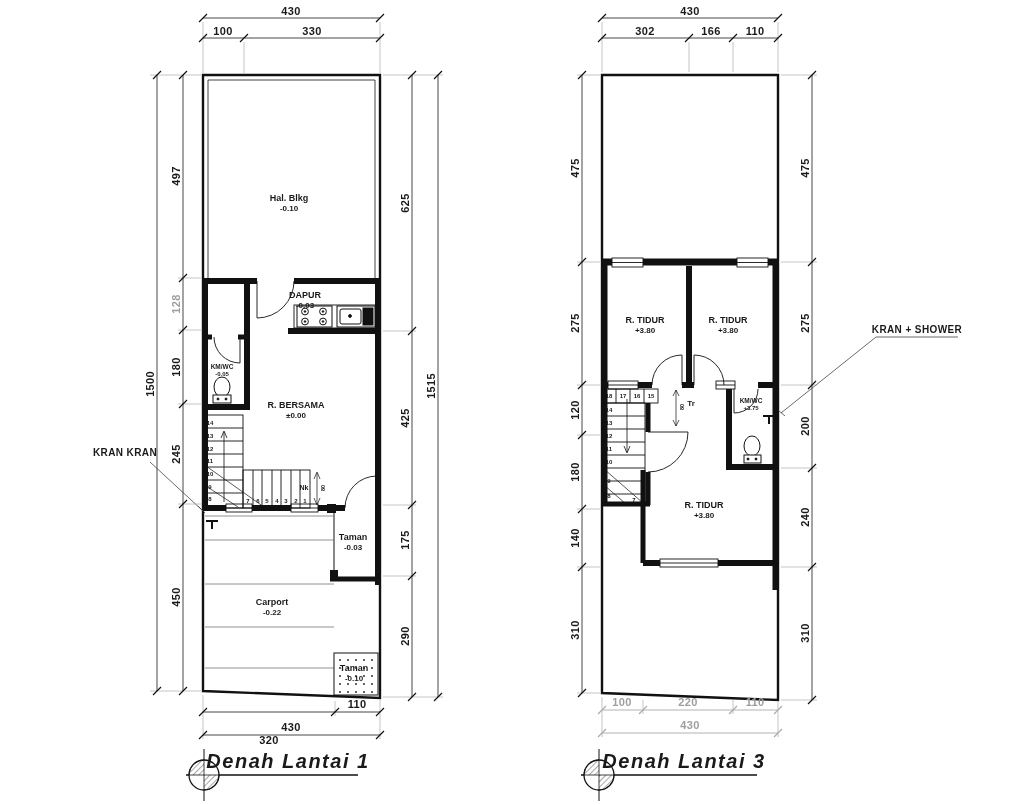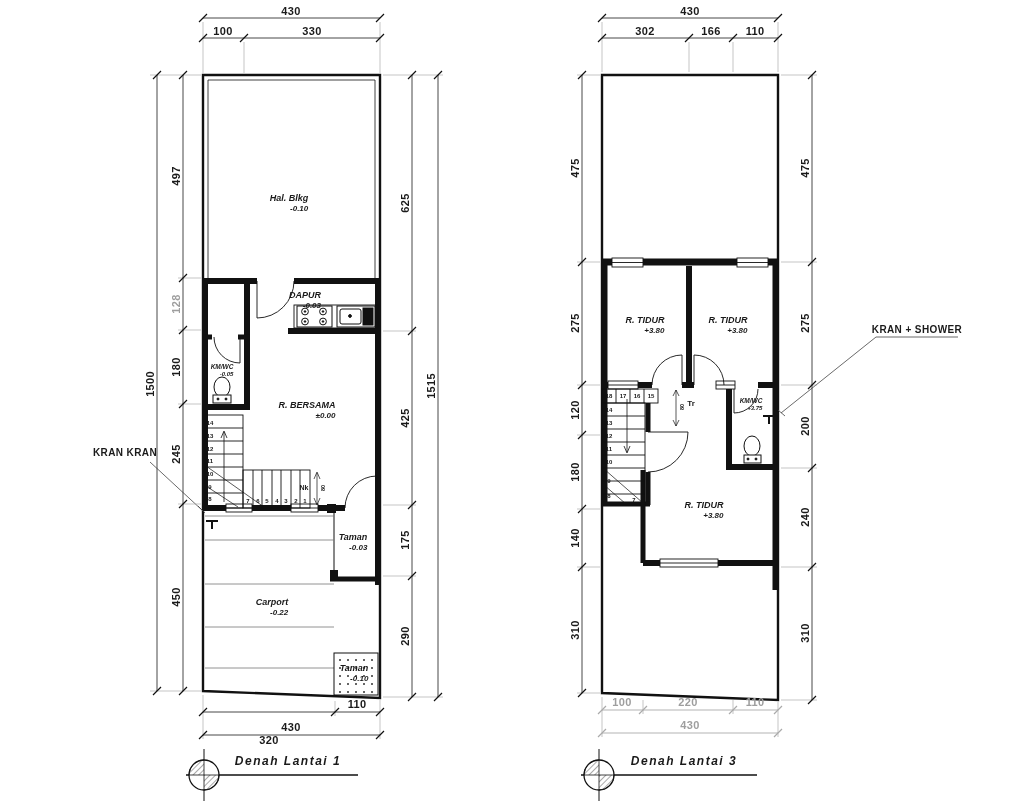--- a/index.html
+++ b/index.html
@@ -4,30 +4,30 @@
 <style>
   html,body{margin:0;padding:0;background:#fff;}
   .canvas{position:relative;width:1024px;height:805px;background:#fff;overflow:hidden;
           font-family:"Liberation Sans",sans-serif;color:#1a1a1a;}
   .canvas svg{position:absolute;left:0;top:0;}
   .t{position:absolute;white-space:nowrap;font-weight:bold;color:#1a1a1a;
      transform:translate(-50%,-50%);}
   .t.v{transform:translate(-50%,-50%) rotate(-90deg);}
   .dim{font-size:11px;letter-spacing:.3px;}
   .m{color:#9e9e9e;}
-  .room{font-size:9px;text-align:right;line-height:1.25;font-style:italic;}
+  .room{font-size:9px;text-align:center;line-height:1.25;}
   .room .lvl{font-size:8px;}
   .room.xs{font-size:6.5px;}
   .room.xs .lvl{font-size:6px;}
   .stno{font-size:6px;}
   .tinydim{font-size:5.5px;}
   .nk{font-size:7px;}
   .trl{font-size:8px;}
   .ann{font-size:10px;letter-spacing:.4px;}
-  .title{font-size:12px;font-style:italic;letter-spacing:1.5px;}
+  .title{font-size:20px;font-style:italic;letter-spacing:1.5px;}
   .taman-dots{position:absolute;left:336px;top:656px;width:40px;height:38px;
       background-image:radial-gradient(#666 0.8px, transparent 1.1px);
       background-size:8px 8px;}
 </style>
 </head>
 <body>
 
 <div class="canvas">
 
 <svg width="1024" height="805" viewBox="0 0 1024 805">
@@ -277,21 +277,21 @@
   <div class="lvl">-0.10</div>
 </div>
 <div class="t room" style="left:305px;top:301px">
   <div>DAPUR</div>
   <div class="lvl">-0.03</div>
 </div>
 <div class="t room xs" style="left:222px;top:371px">
   <div>KM/WC</div>
   <div class="lvl">-0.05</div>
 </div>
-<div class="t room" style="left:307px;top:411px">
+<div class="t room" style="left:296px;top:411px">
   <div>R. BERSAMA</div>
   <div class="lvl">±0.00</div>
 </div>
 <div class="t room" style="left:353px;top:543px">
   <div>Taman</div>
   <div class="lvl">-0.03</div>
 </div>
 <div class="t room" style="left:272px;top:608px">
   <div>Carport</div>
   <div class="lvl">-0.22</div>

